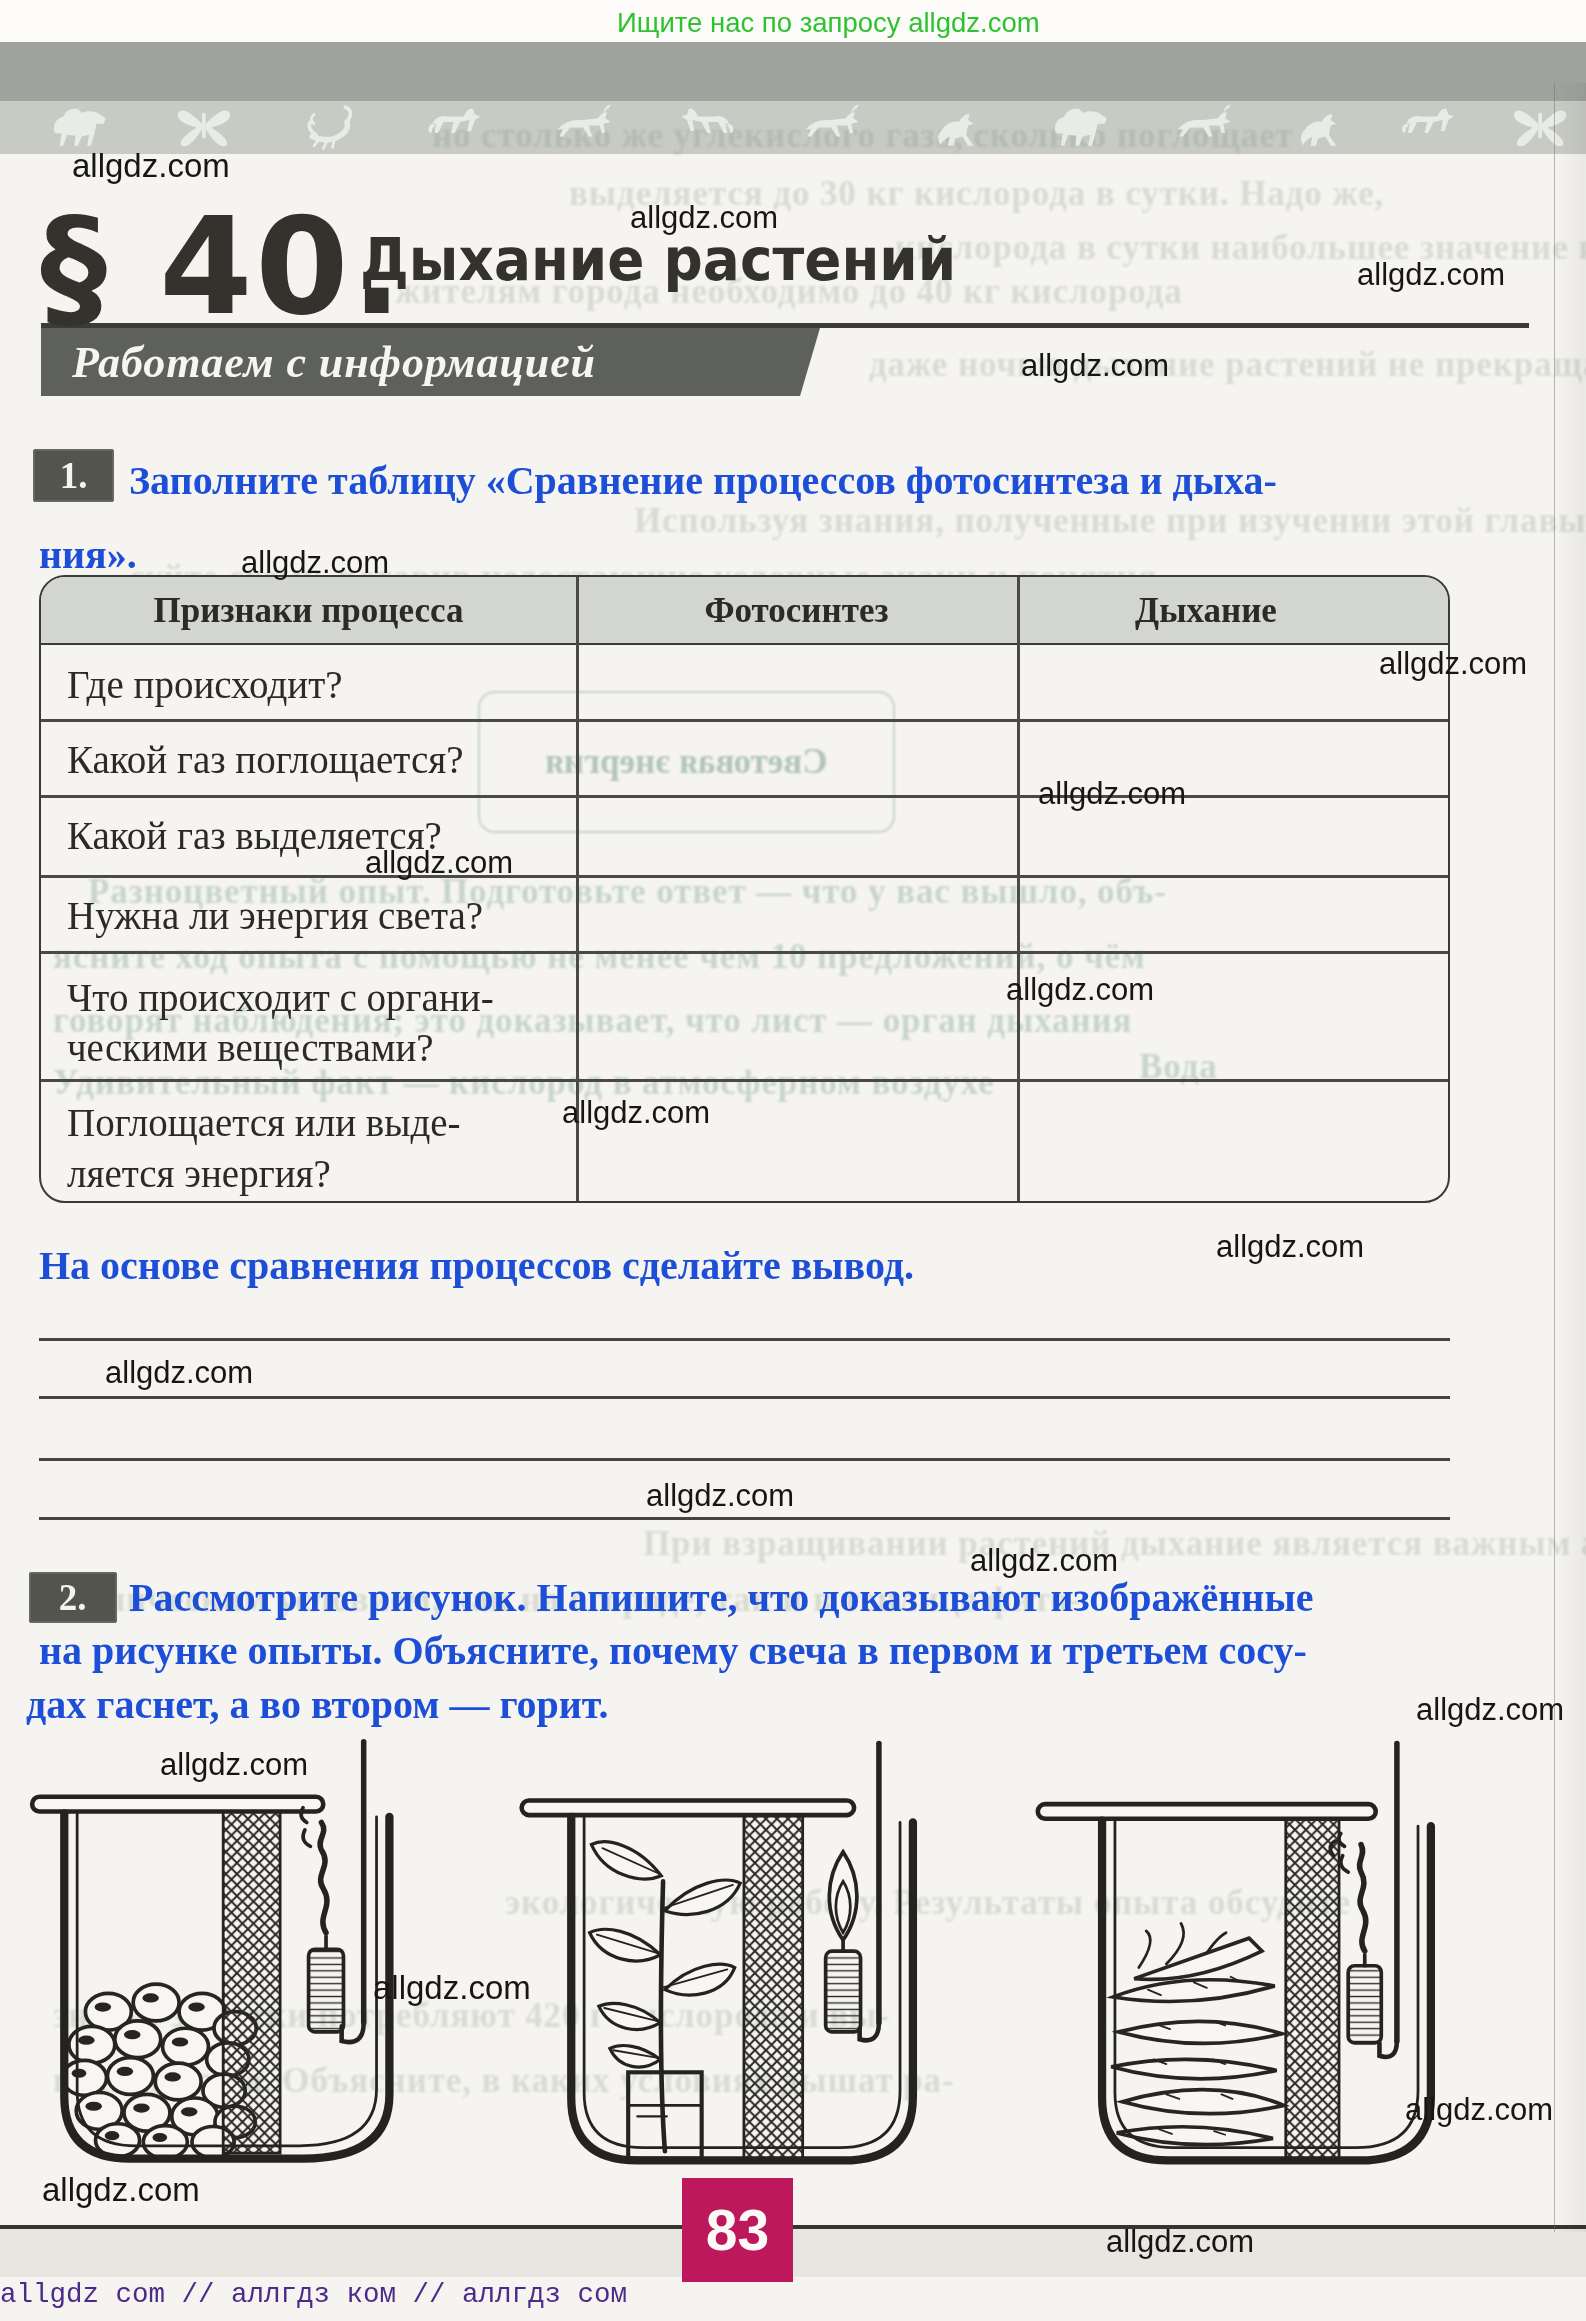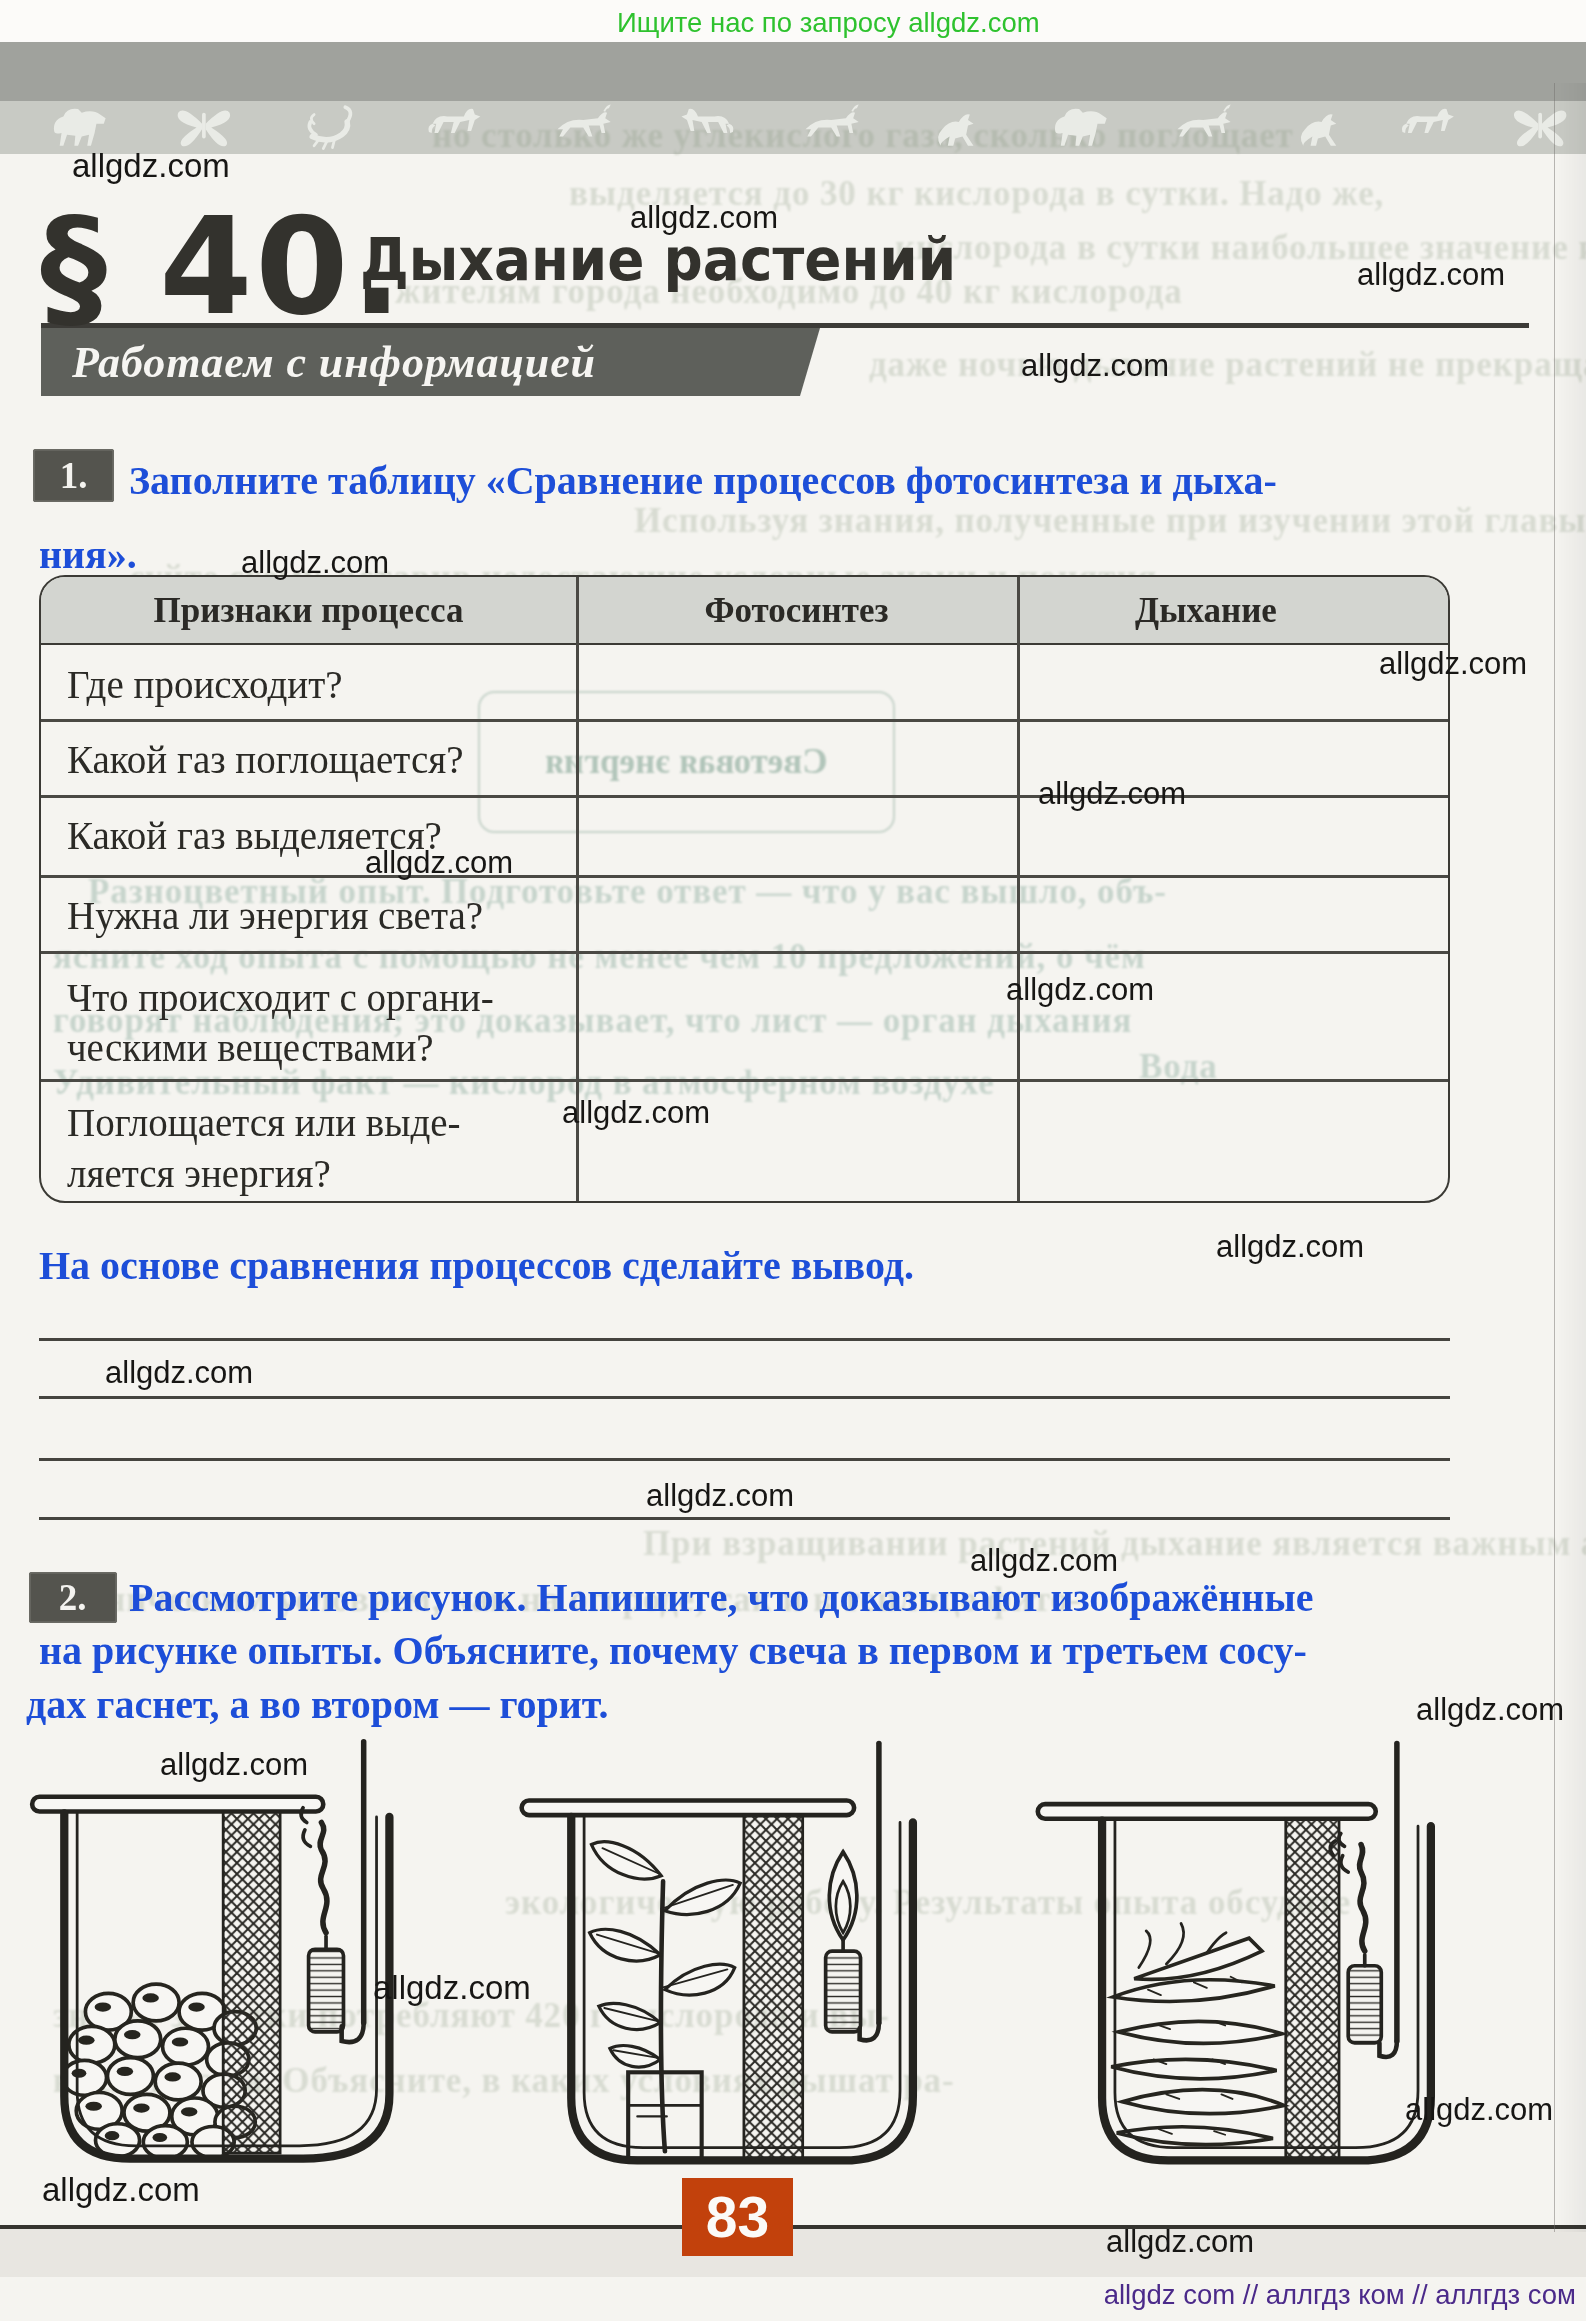--- a/index.html
+++ b/index.html
@@ -56,24 +56,24 @@
   .feature{position:absolute;left:26px;font-size:39px;color:#2b2a26;white-space:nowrap;}
 
   .write-line{position:absolute;left:39px;width:1411px;height:2.8px;background:#45443f;z-index:2;}
 
   
   .figure-svg{left:0;top:1736px;width:1587px;height:443px;z-index:2;}
 
   
   .bottom-rule{left:0;top:2225px;width:1587px;height:3.7px;background:#35342f;z-index:2;}
   .bottom-strip{left:0;top:2229px;width:1587px;height:48px;background:#e8e6e1;z-index:1;}
-  .page-badge{left:682px;top:2178px;width:111px;height:78px;background:#c2410c;z-index:3;
+  .page-badge{left:682px;top:2178px;width:111px;height:104px;background:#be185d;z-index:3;
               display:flex;align-items:center;justify-content:center;}
   .page-badge span{font-family:"Liberation Sans",sans-serif;font-weight:700;font-size:57px;color:#fbfaf7;}
-  .promo-bottom{left:0;top:2279px;width:1576px;text-align:right;font-family:Liberation Sans, sans-serif;
+  .promo-bottom{left:0;top:2279px;width:1576px;text-align:left;font-family:Liberation Mono, monospace;
                 font-size:27.5px;color:#4b2a8a;z-index:6;}
   .page-edge{left:1554px;top:83px;width:33px;height:2149px;z-index:5;
              border-left:1.8px solid rgba(120,118,112,.45);
              background:linear-gradient(to right,rgba(0,0,0,0),rgba(0,0,0,.05));}
 </style>
 </head>
 <body>
 
 <div class="page">
 

